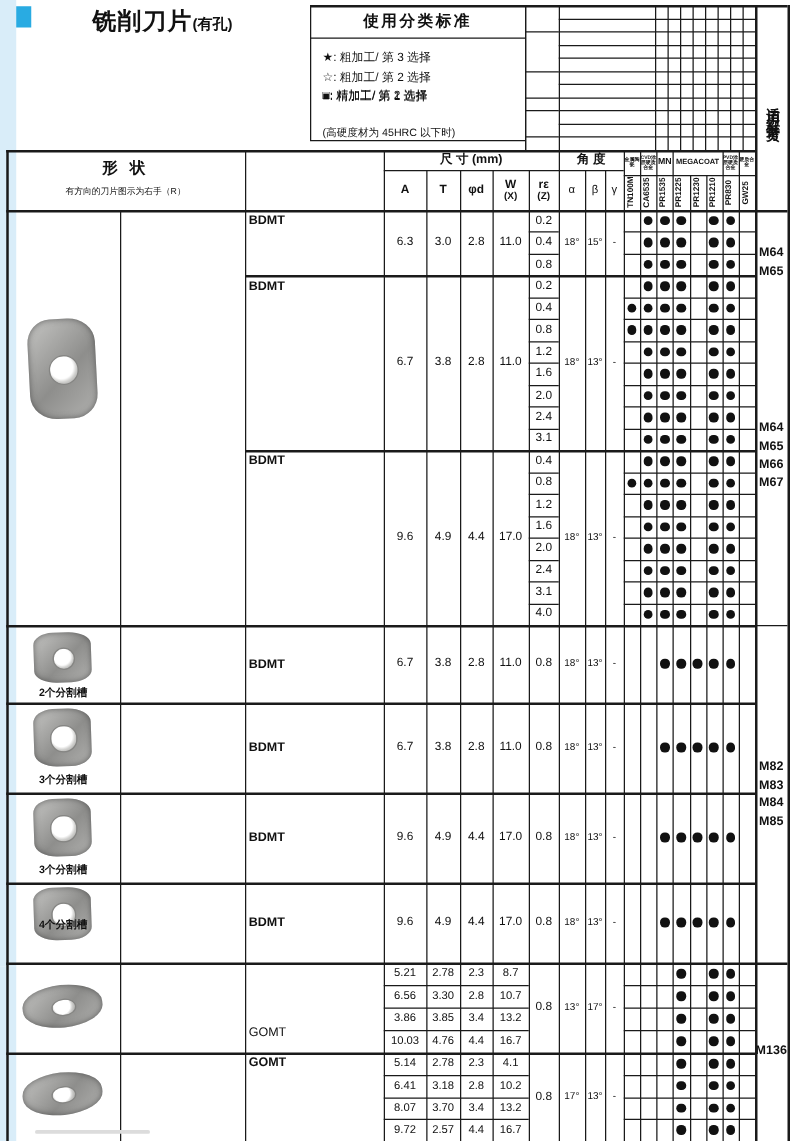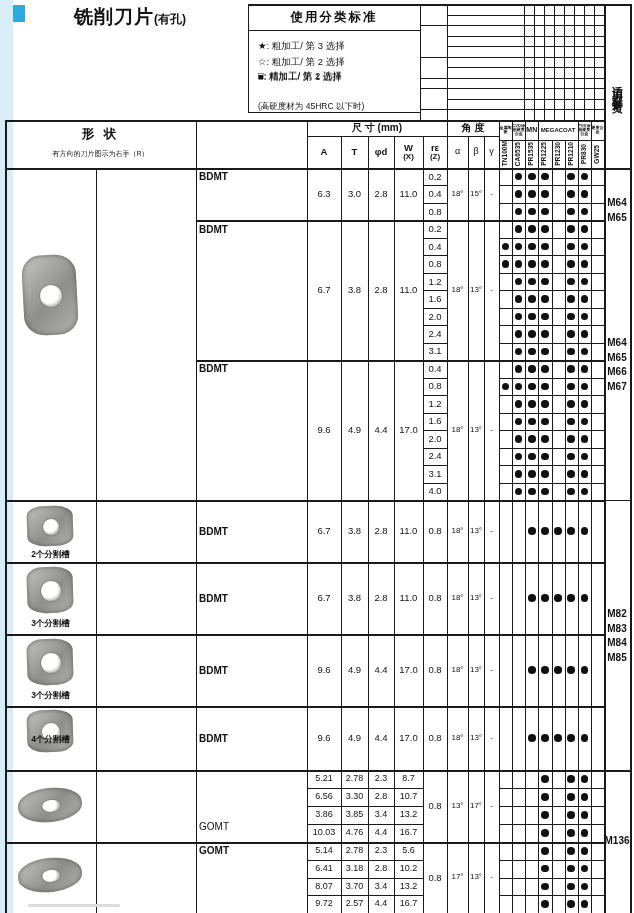--- a/index.html
+++ b/index.html
@@ -395,21 +395,21 @@
       <div class="ln" style="left: 307px; top: 824px; width: 116px; height: 1px;"></div>
       <div class="ln" style="left: 499px; top: 824px; width: 105px; height: 1px;"></div>
       <div class="c" style="left: 423px; top: 770px; width: 24px; height: 72px; font-size: 9.5px;">0.8</div>
       <div class="c" style="left: 447px; top: 770px; width: 21px; height: 72px; font-size: 8px;">13°</div>
       <div class="c" style="left: 468px; top: 770px; width: 16px; height: 72px; font-size: 8px;">17°</div>
       <div class="c" style="left: 484px; top: 770px; width: 15px; height: 72px; font-size: 8px;">-</div>
       <div class="" style="left: 199px; top: 843.3px; width: 42px; height: 14.95px; display: flex; align-items: center; position: absolute; font-weight: bold; font-size: 10px;">GOMT</div>
       <div class="c" style="left: 307px; top: 842px; width: 34px; height: 17.75px; font-size: 9px;">5.14</div>
       <div class="c" style="left: 341px; top: 842px; width: 27px; height: 17.75px; font-size: 9px;">2.78</div>
       <div class="c" style="left: 368px; top: 842px; width: 26px; height: 17.75px; font-size: 9px;">2.3</div>
-      <div class="c" style="left: 394px; top: 842px; width: 29px; height: 17.75px; font-size: 9px;">5.6</div>
+      <div class="c" style="left: 394px; top: 842px; width: 29px; height: 17.75px; font-size: 9px;">4.1</div>
       <div class="dot" style="left: 541.188px; top: 847.125px;"></div>
       <div class="dot" style="left: 567.438px; top: 847.125px;"></div>
       <div class="dot" style="left: 580.562px; top: 847.125px;"></div>
       <div class="c" style="left: 307px; top: 859.75px; width: 34px; height: 17.75px; font-size: 9px;">6.41</div>
       <div class="c" style="left: 341px; top: 859.75px; width: 27px; height: 17.75px; font-size: 9px;">3.18</div>
       <div class="c" style="left: 368px; top: 859.75px; width: 26px; height: 17.75px; font-size: 9px;">2.8</div>
       <div class="c" style="left: 394px; top: 859.75px; width: 29px; height: 17.75px; font-size: 9px;">10.2</div>
       <div class="dot" style="left: 541.188px; top: 864.875px;"></div>
       <div class="dot" style="left: 567.438px; top: 864.875px;"></div>
       <div class="dot" style="left: 580.562px; top: 864.875px;"></div>

